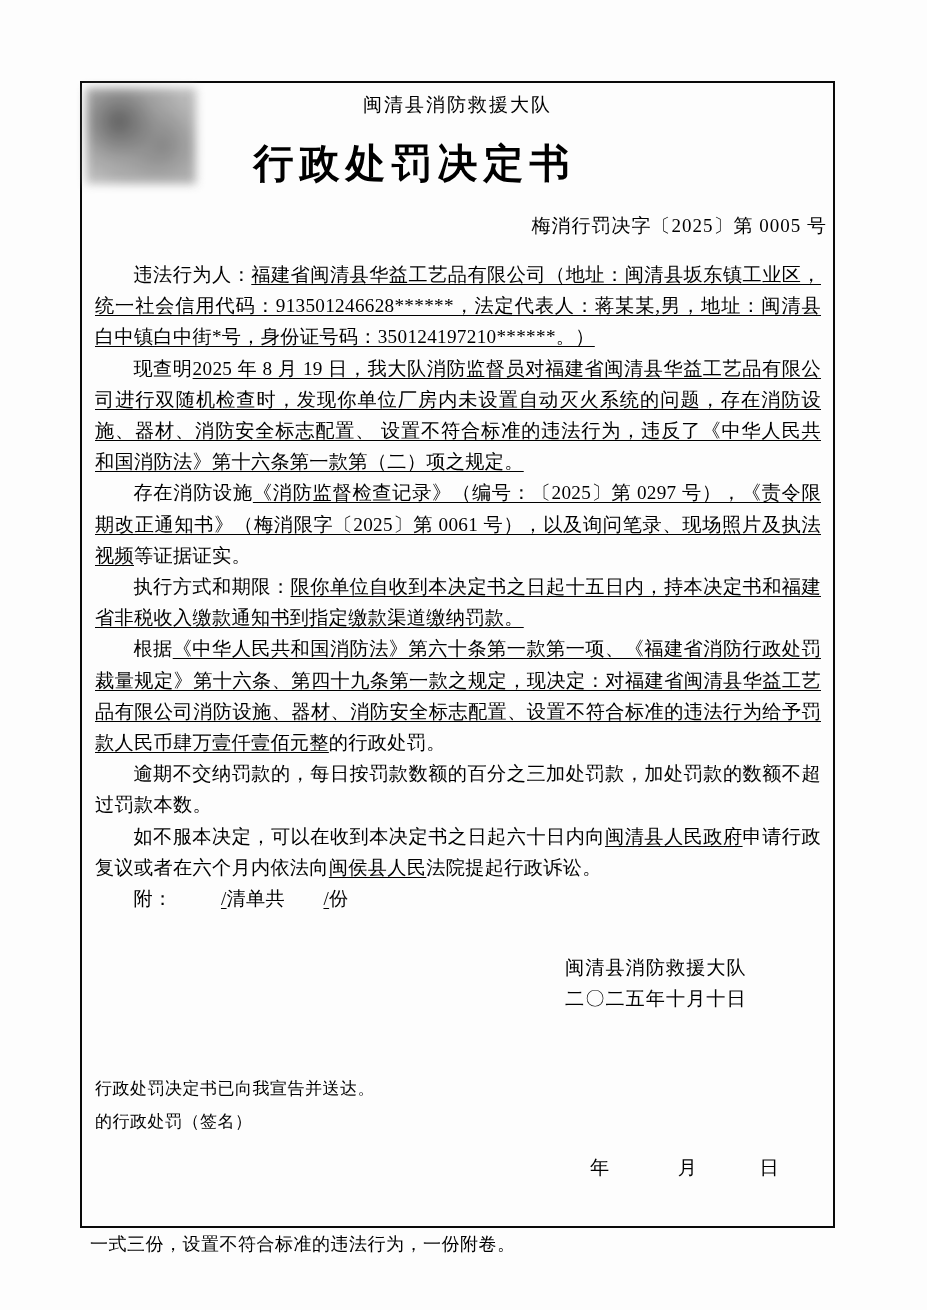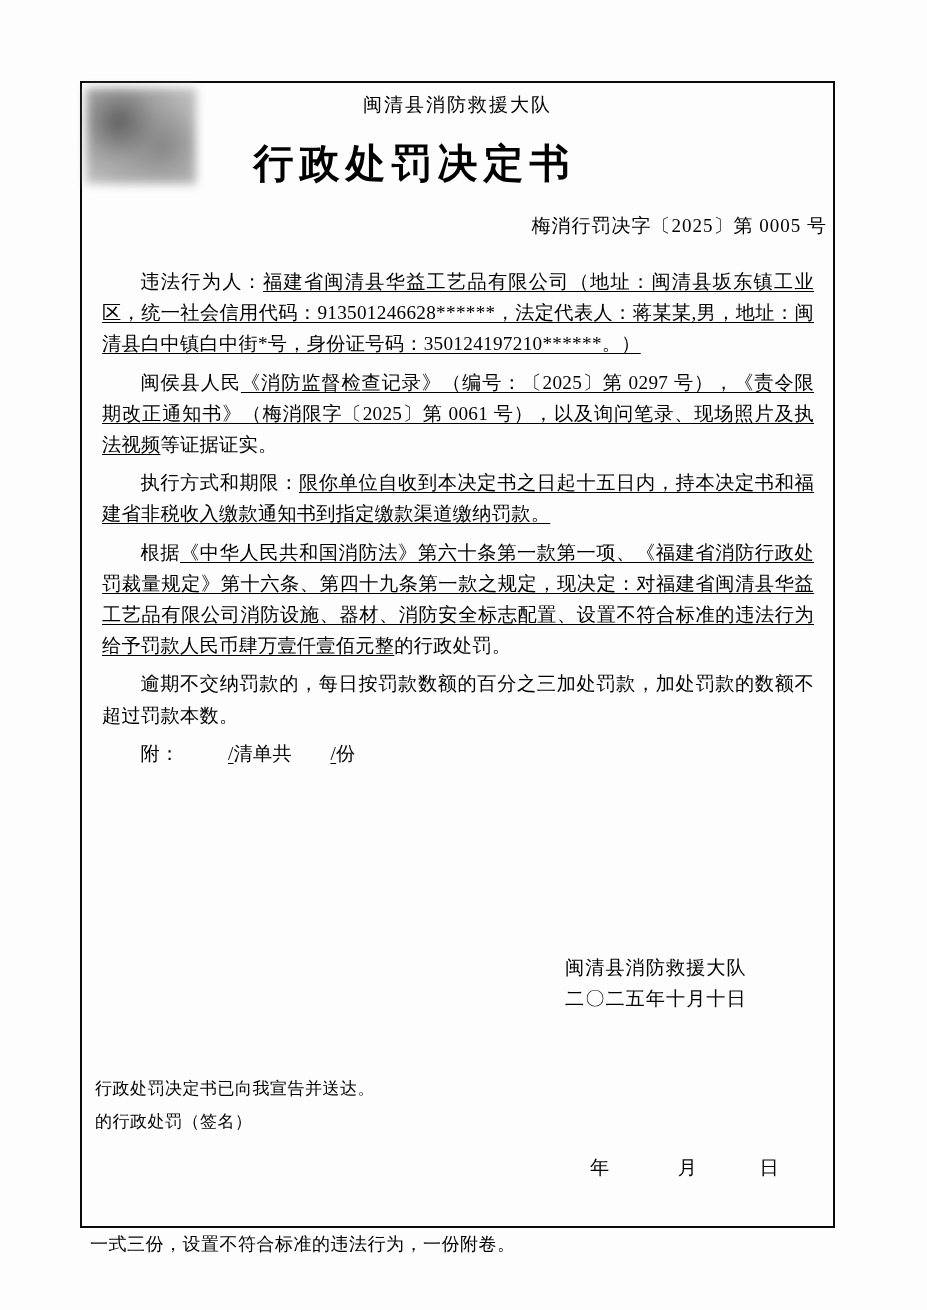--- a/index.html
+++ b/index.html
@@ -86,21 +86,21 @@
     left: 95px;
     top: 259px;
     width: 726px;
     font-size: 19.2px;
     line-height: 31.2px;
     letter-spacing: 0.3px;
     text-align: justify;
     text-justify: inter-ideograph;
   }
   .para {
-    margin: 7px;
+    margin: 0;
     text-indent: 2em;
     text-align: justify;
     text-justify: inter-ideograph;
   }
   .u {
     text-decoration: underline;
     text-decoration-thickness: 1px;
     text-underline-offset: 3px;
   }
   .blank-slot {
@@ -163,29 +163,31 @@
 <div class="org-line">闽清县消防救援大队</div>
 
 <div class="doc-title">行政处罚决定书</div>
 
 <div class="doc-number">梅消行罚决字〔2025〕第 0005 号</div>
 
 <div class="body-block">
 
   <p class="para"><span>违法行为人：</span><span class="u">福建省闽清县华益工艺品有限公司（地址：闽清县坂东镇工业区，统一社会信用代码：913501246628******，法定代表人：蒋某某,男，地址：闽清县白中镇白中街*号，身份证号码：350124197210******。）</span></p>
 
-
-  <p class="para"><span>闽侯县人民</span><span class="u">《消防监督检查记录》（编号：〔2025〕第 0297 号），《责令限期改正通知书》（梅消限字〔2025〕第 0061 号），以及询问笔录、现场照片及执法视频</span><span>等证据证实。</span></p>
+  <p class="para"><span>现查明</span><span class="u">2025 年 8 月 19 日，我大队消防监督员对福建省闽清县华益工艺品有限公司进行双随机检查时，发现你单位厂房内未设置自动灭火系统的问题，存在消防设施、器材、消防安全标志配置、 设置不符合标准的违法行为，违反了《中华人民共和国消防法》第十六条第一款第（二）项之规定。</span></p>
+
+  <p class="para"><span>存在消防设施</span><span class="u">《消防监督检查记录》（编号：〔2025〕第 0297 号），《责令限期改正通知书》（梅消限字〔2025〕第 0061 号），以及询问笔录、现场照片及执法视频</span><span>等证据证实。</span></p>
 
   <p class="para"><span>执行方式和期限：</span><span class="u">限你单位自收到本决定书之日起十五日内，持本决定书和福建省非税收入缴款通知书到指定缴款渠道缴纳罚款。</span></p>
 
   <p class="para"><span>根据</span><span class="u">《中华人民共和国消防法》第六十条第一款第一项、《福建省消防行政处罚裁量规定》第十六条、第四十九条第一款之规定，现决定：对福建省闽清县华益工艺品有限公司消防设施、器材、消防安全标志配置、设置不符合标准的违法行为给予罚款人民币肆万壹仟壹佰元整</span><span>的行政处罚。</span></p>
 
   <p class="para">逾期不交纳罚款的，每日按罚款数额的百分之三加处罚款，加处罚款的数额不超过罚款本数。</p>
 
+  <p class="para"><span>如不服本决定，可以在收到本决定书之日起六十日内向</span><span class="u">闽清县人民政府</span><span>申请行政复议或者在六个月内依法向</span><span class="u">闽侯县人民</span><span>法院提起行政诉讼。</span></p>
 
   <p class="para"><span>附：</span>&nbsp;&nbsp;<span class="blank-slot">/</span><span>清单共</span><span class="blank-slot">/</span><span>份</span></p>
 
 </div>
 
 <div class="sign-block">
   <div>闽清县消防救援大队</div>
   <div>二〇二五年十月十日</div>
 </div>
 

